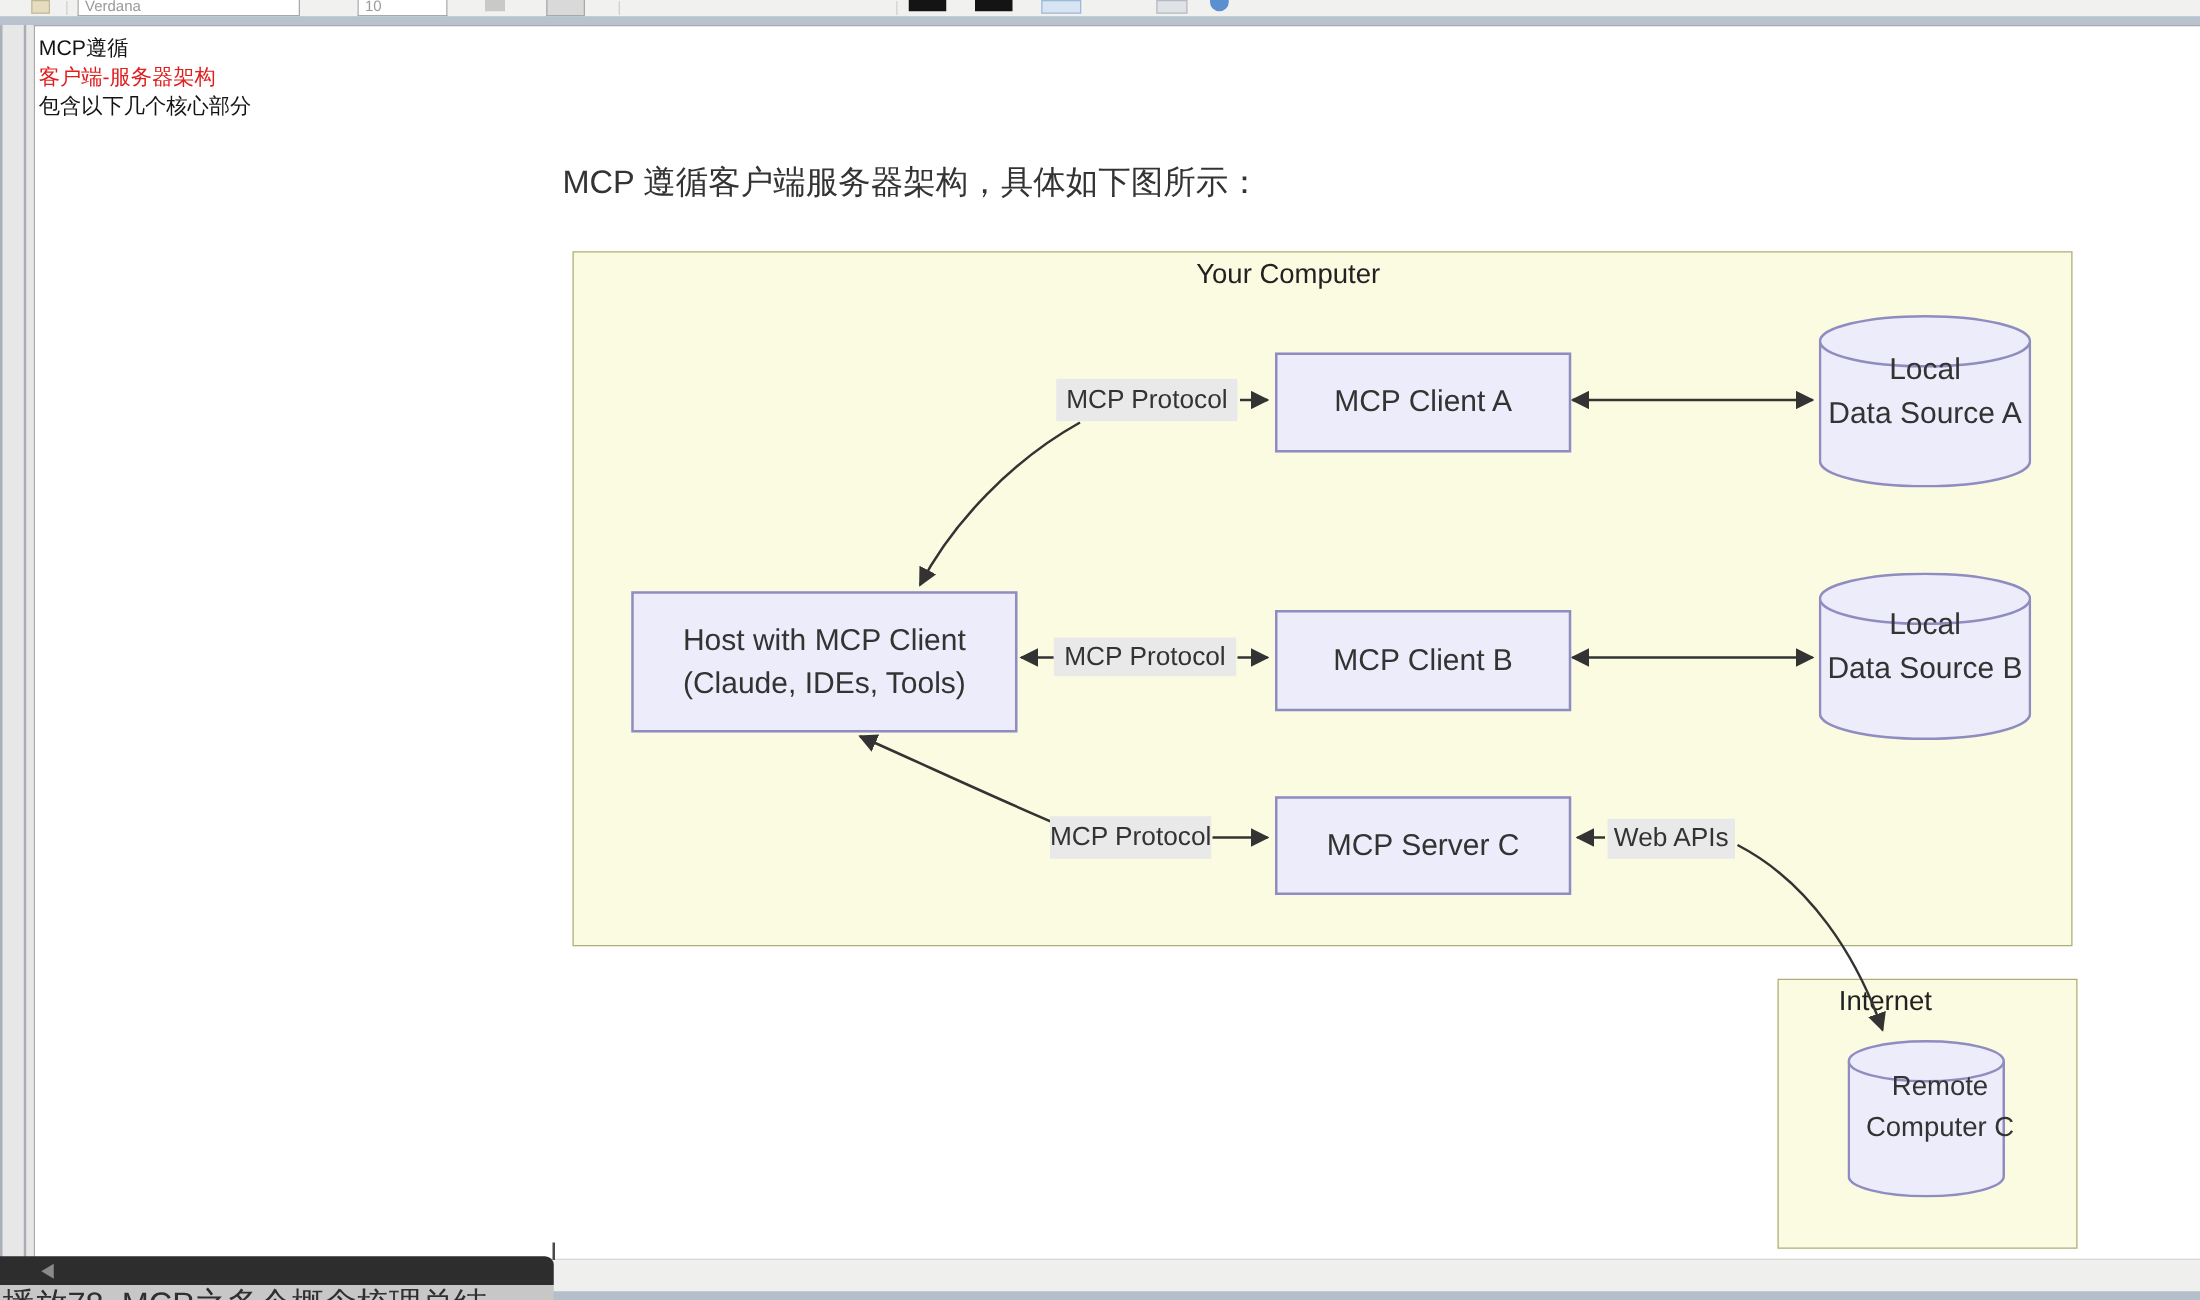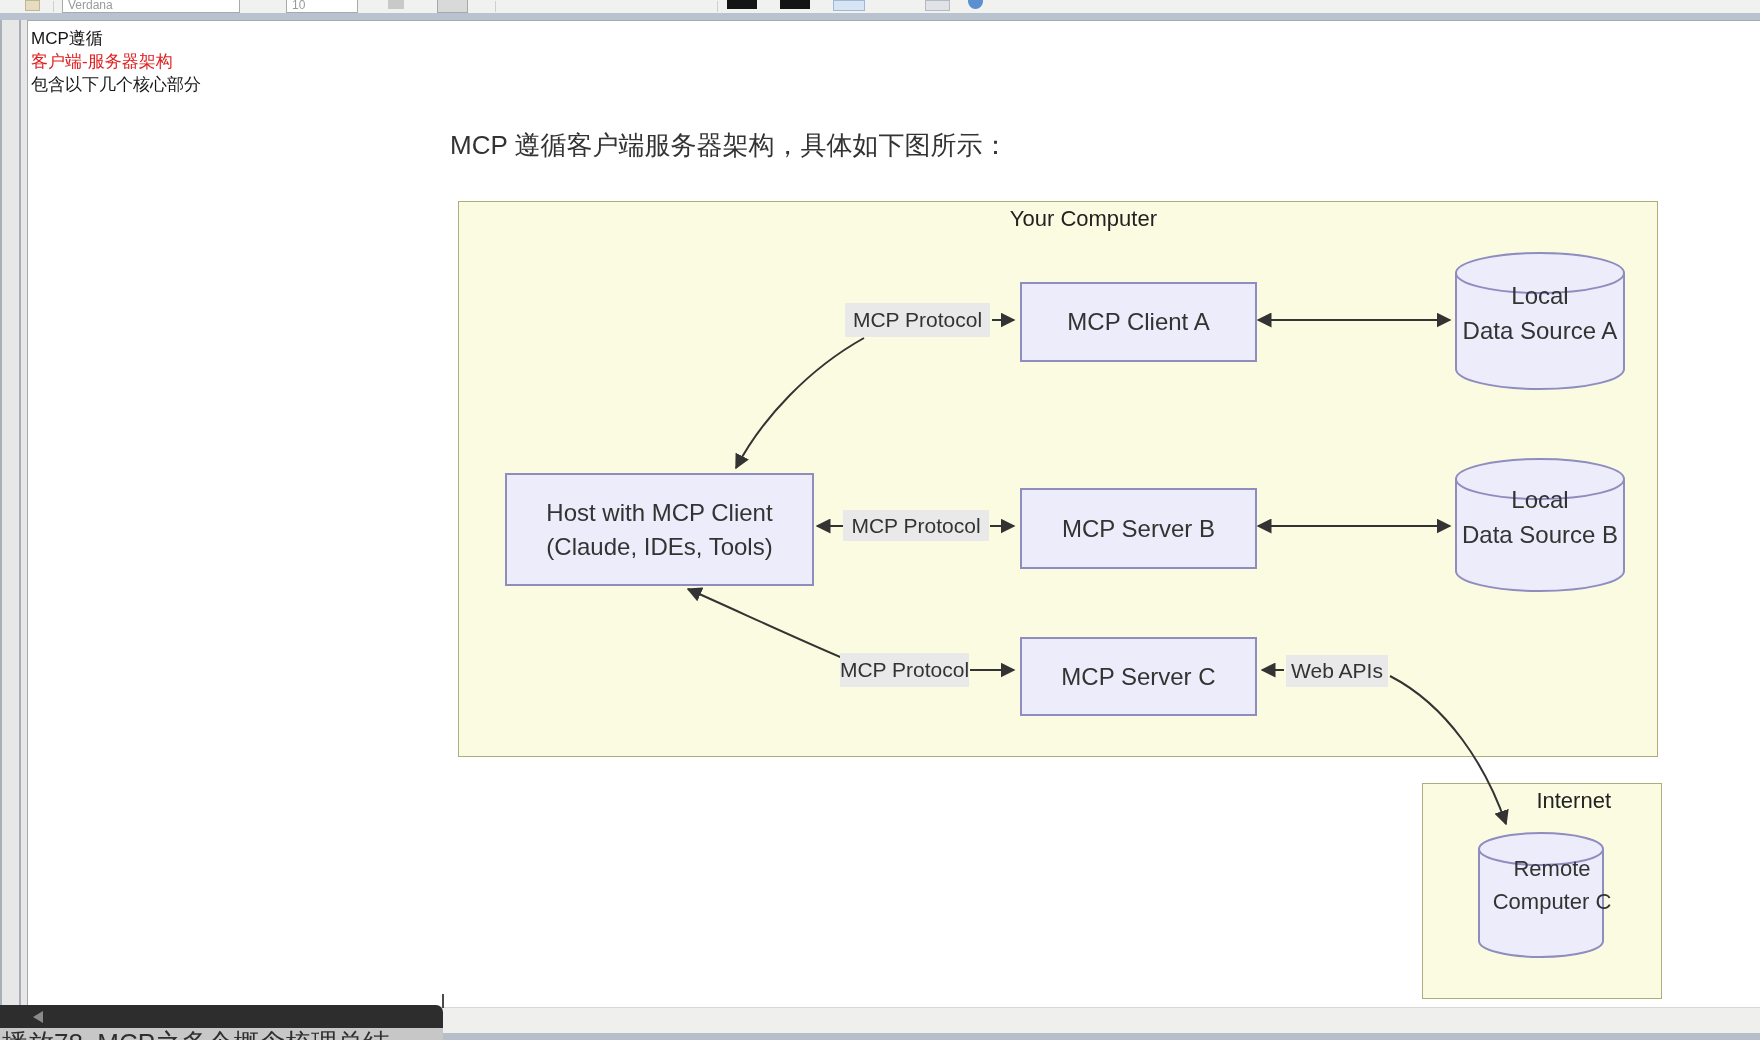--- a/index.html
+++ b/index.html
@@ -19,21 +19,21 @@
   .panel{position:absolute;left:27px;top:20px;width:1733px;height:987px;background:#ffffff;
          border-top:1px solid #a9a9a9;border-left:1px solid #a9a9a9;}
 
   
   .note-line{position:absolute;left:31px;font-size:17px;color:#141414;white-space:nowrap;}
   .note-red{color:#e02020;}
   .heading{position:absolute;left:450px;top:128px;font-size:26px;color:#333;white-space:nowrap;}
 
   
   .ybox{position:absolute;background:#fbfbe2;border:1px solid #aeae7a;}
-  .ybox-label{position:absolute;text-align:right;font-size:22px;color:#222;}
+  .ybox-label{position:absolute;text-align:left;font-size:22px;color:#222;}
   .node{position:absolute;background:#ececfa;border:2px solid #8f8cc0;display:flex;flex-direction:column;
         align-items:center;justify-content:center;font-size:24px;color:#333;line-height:34px;text-align:center;}
   .chip{position:absolute;background:#e9e9e9;color:#333;font-size:21px;display:flex;align-items:center;
         justify-content:center;white-space:nowrap;z-index:5;}
   .cyl{position:absolute;}
   .cyl-text{position:absolute;text-align:center;color:#333;z-index:4;}
   #arrow-layer{position:absolute;left:0;top:0;z-index:3;pointer-events:none;}
 
   
   .hscroll{position:absolute;left:0;top:1007px;width:1760px;height:26px;background:#efefed;border-top:1px solid #d8d8d8;}
@@ -104,21 +104,21 @@
   </svg>
 
   <div class="node" style="left:505px;top:473px;width:305px;height:109px;z-index:4">
     <span>Host with MCP Client</span>
     <span>(Claude, IDEs, Tools)</span>
   </div>
   <div class="node" style="left:1020px;top:282px;width:233px;height:76px;z-index:4">
     <span>MCP Client A</span>
   </div>
   <div class="node" style="left:1020px;top:488px;width:233px;height:77px;z-index:4">
-    <span>MCP Server B</span>
+    <span>MCP Client B</span>
   </div>
   <div class="node" style="left:1020px;top:637px;width:233px;height:75px;z-index:4">
     <span>MCP Server C</span>
   </div>
 
   <svg class="cyl" style="left:1455px;top:252px;z-index:4" width="170" height="138" viewBox="0 0 170 138">
     <path d="M1 21 V117 A84 20 0 0 0 169 117 V21" fill="#ececfa" stroke="#8f8cc0" stroke-width="2"></path>
     <ellipse cx="85" cy="21" rx="84" ry="20" fill="#ececfa" stroke="#8f8cc0" stroke-width="2"></ellipse>
   </svg>
   <div class="cyl-text" style="left:1455px;top:278px;width:170px;font-size:24px;line-height:35px;">

